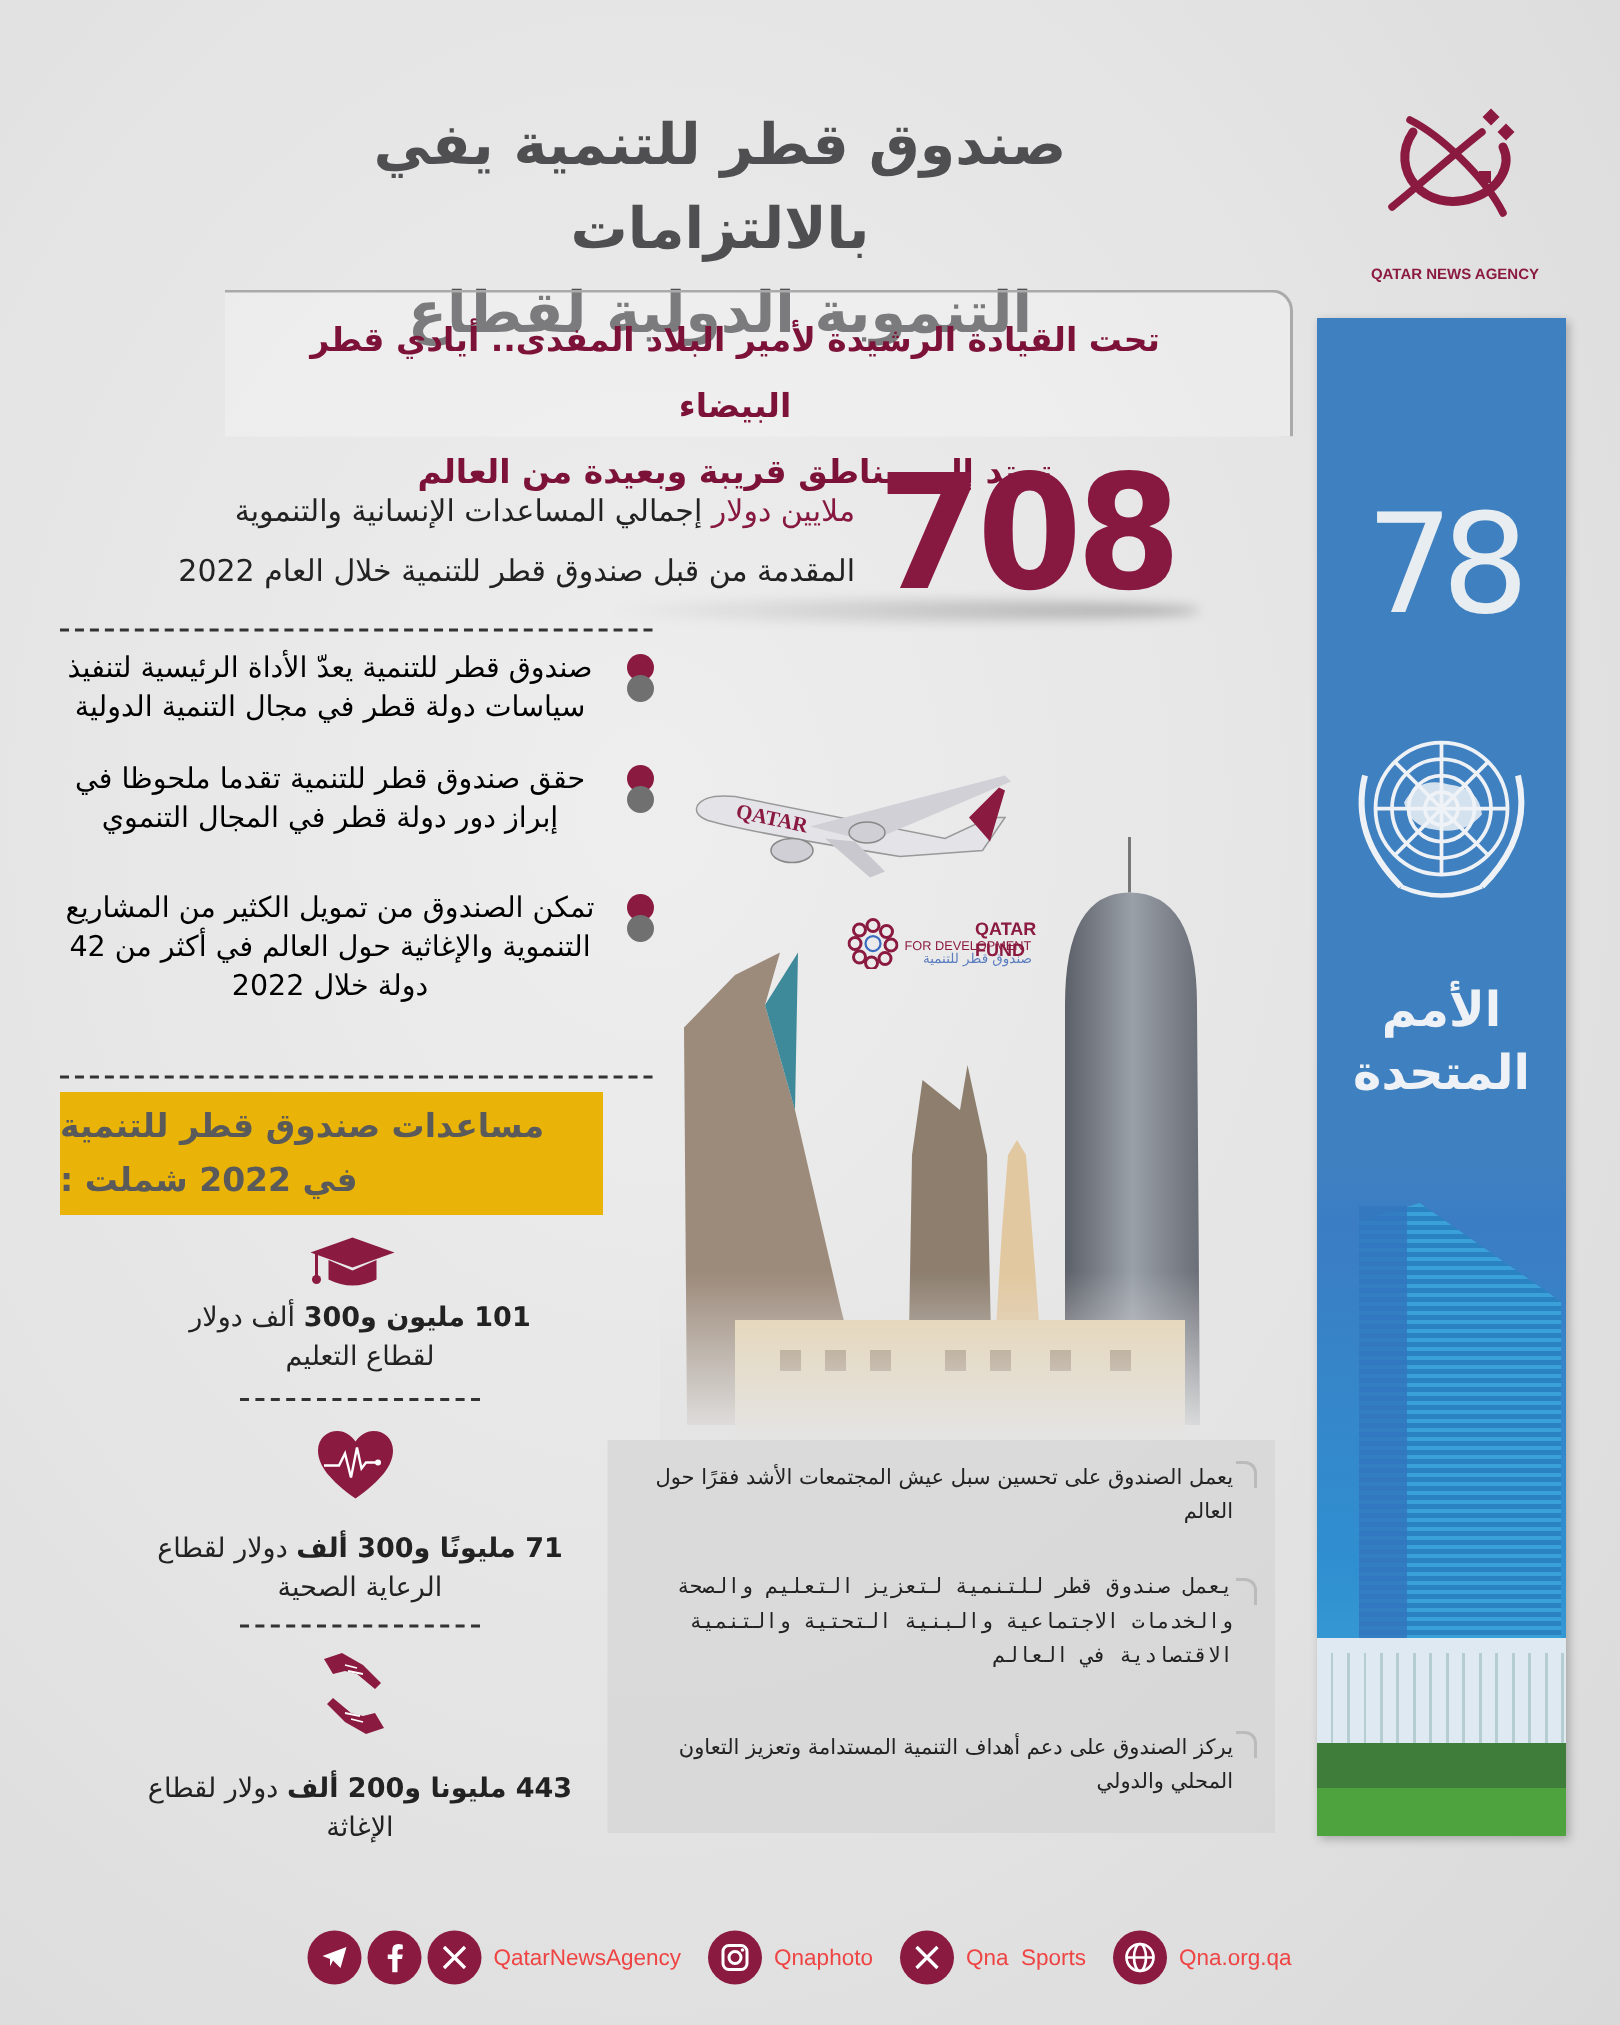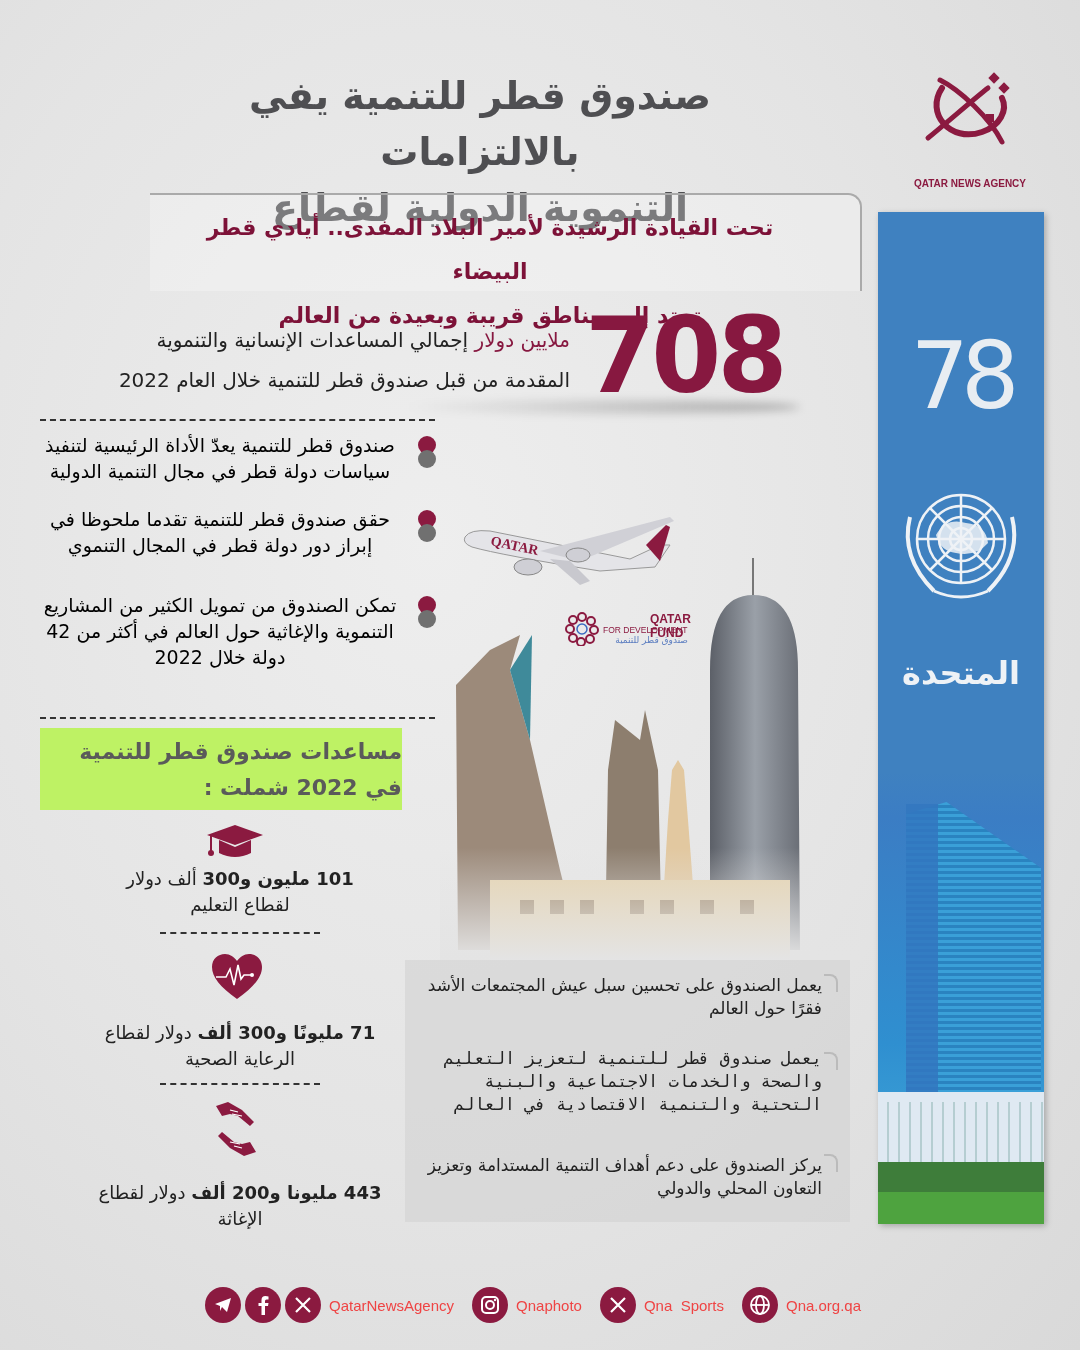--- a/index.html
+++ b/index.html
@@ -60,21 +60,21 @@
   .bullets { position: absolute; left: 40px; top: 432px; width: 400px; }
   .bullet { position: relative; padding-right: 40px; direction: rtl; text-align: center; font-size: 19px; line-height: 26px; color: #000000; margin-bottom: 24px; }
   .bullet .dot { position: absolute; right: 4px; top: 4px; width: 20px; height: 34px; }
   .bullet .dot span { position: absolute; right: 0; width: 18px; height: 18px; border-radius: 50%; }
   .bullet .dot .d1 { top: 0; background: #8b1a40; }
   .bullet .dot .d2 { top: 14px; background: #707070; }
 
   
   .aid-header {
     position: absolute; left: 40px; top: 728px; width: 362px; height: 82px;
-    background: #bef264; text-align: right; direction: rtl;
+    background: #eab308; text-align: left; direction: rtl;
     font-weight: bold; font-size: 22px; line-height: 36px; color: #5a5a5a; padding-top: 6px;
   }
   .aid-item { position: absolute; left: 90px; width: 300px; text-align: center; direction: rtl; font-size: 18px; line-height: 26px; color: #222; }
   .aid-item b { font-weight: bold; }
   .aid-icon { position: absolute; }
 
   
   .un-panel {
     position: absolute; left: 878px; top: 212px; width: 166px; height: 1012px;
     background: #3f81c0; overflow: hidden;
@@ -99,21 +99,21 @@
   .skyline { position: absolute; left: 440px; top: 510px; width: 420px; height: 450px; }
 
   .plane { position: absolute; left: 460px; top: 515px; }
   .qfd { position: absolute; left: 565px; top: 612px; width: 160px; height: 40px; }
   .qfd .t1 { position: absolute; left: 38px; top: 0; font-family: "Liberation Sans", sans-serif; font-weight: bold; color: #8b1a40; font-size: 12px; margin-left: 47px; }
   .qfd .t2 { position: absolute; left: 38px; top: 13px; font-family: "Liberation Sans", sans-serif; color: #8b1a40; font-size: 8.5px; }
   .qfd .t3 { position: absolute; left: 38px; top: 23px; direction: rtl; color: #5b7dc0; font-size: 9px; width: 85px; text-align: right; }
 
   
   .info-box { position: absolute; left: 405px; top: 960px; width: 445px; height: 262px; background: rgba(210,210,210,0.6); }
-  .info-item { position: absolute; right: 28px; width: 400px; direction: rtl; text-align: right; font-size: 17px; line-height: 23px; color: #222; }
+  .info-item { position: absolute; right: 28px; width: 400px; direction: rtl; text-align: right; font-size: 14px; line-height: 23px; color: #222; }
   .info-corner { position: absolute; right: 12px; width: 14px; height: 18px; border-top: 2px solid #bbb; border-right: 2px solid #bbb; border-top-right-radius: 8px; }
 
   
   .footer { position: absolute; left: 205px; top: 1285px; height: 40px; display: flex; align-items: center; }
   .soc { width: 36px; height: 36px; border-radius: 50%; background: #8b1a40; display: flex; align-items: center; justify-content: center; margin-right: 4px; }
   .soc svg { display: block; }
   .soc-label { font-family: "Liberation Sans", sans-serif; color: #ef4444; font-size: 15px; margin: 0 18px 0 4px; }
 </style>
 </head>
 <body>
@@ -295,20 +295,21 @@
         <line x1="96" y1="31" x2="34" y2="93"></line>
     </g>
     <path d="M40 58 Q50 40 70 46 Q90 48 92 66 Q80 80 60 76 Q44 74 40 58 Z" fill="#eef2f6" opacity="0.85"></path>
     <g fill="none" stroke="#eef2f6" stroke-width="4">
       <path d="M14 40 Q4 80 38 114"></path>
         <path d="M116 40 Q126 80 92 114"></path>
     </g>
     <path d="M38 114 Q65 126 92 114" stroke="#eef2f6" stroke-width="3" fill="none"></path>
   </svg>
   <div class="un-label">
+    <div>الأمم</div>
     <div>المتحدة</div>
   </div>
   <div class="un-building">
     <div class="tower"></div>
     <div class="tower-side"></div>
     <div class="lowbldg"></div>
     <div class="flags"></div>
     <div class="hedge"></div>
     <div class="lawn"></div>
   </div>

